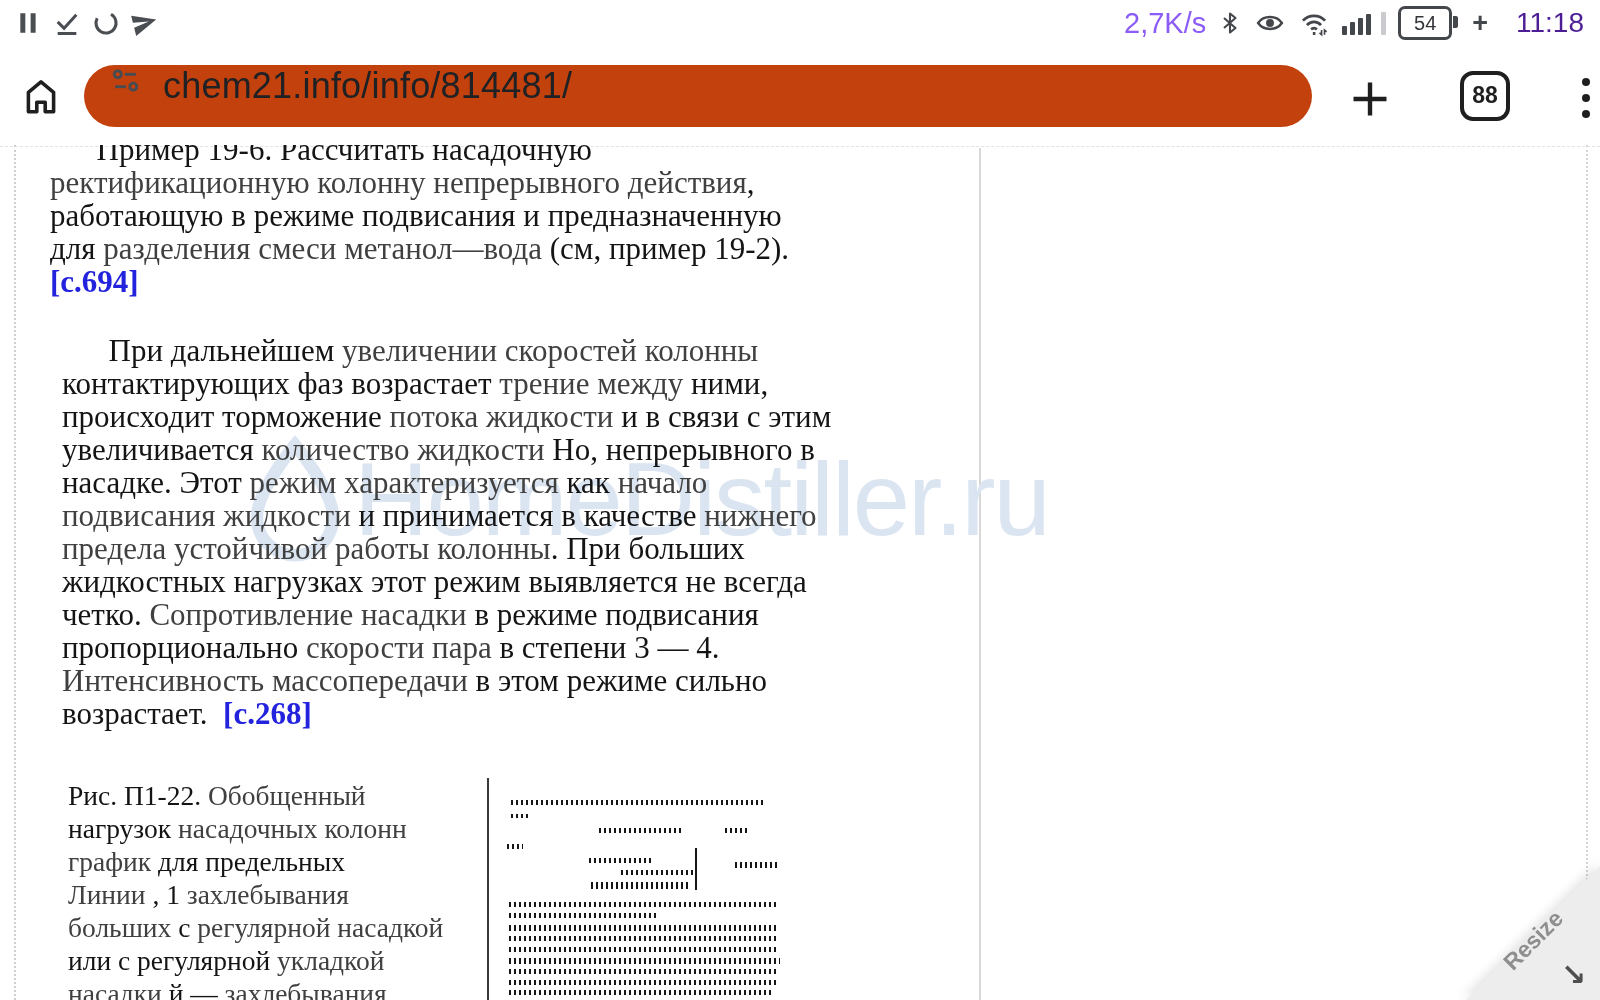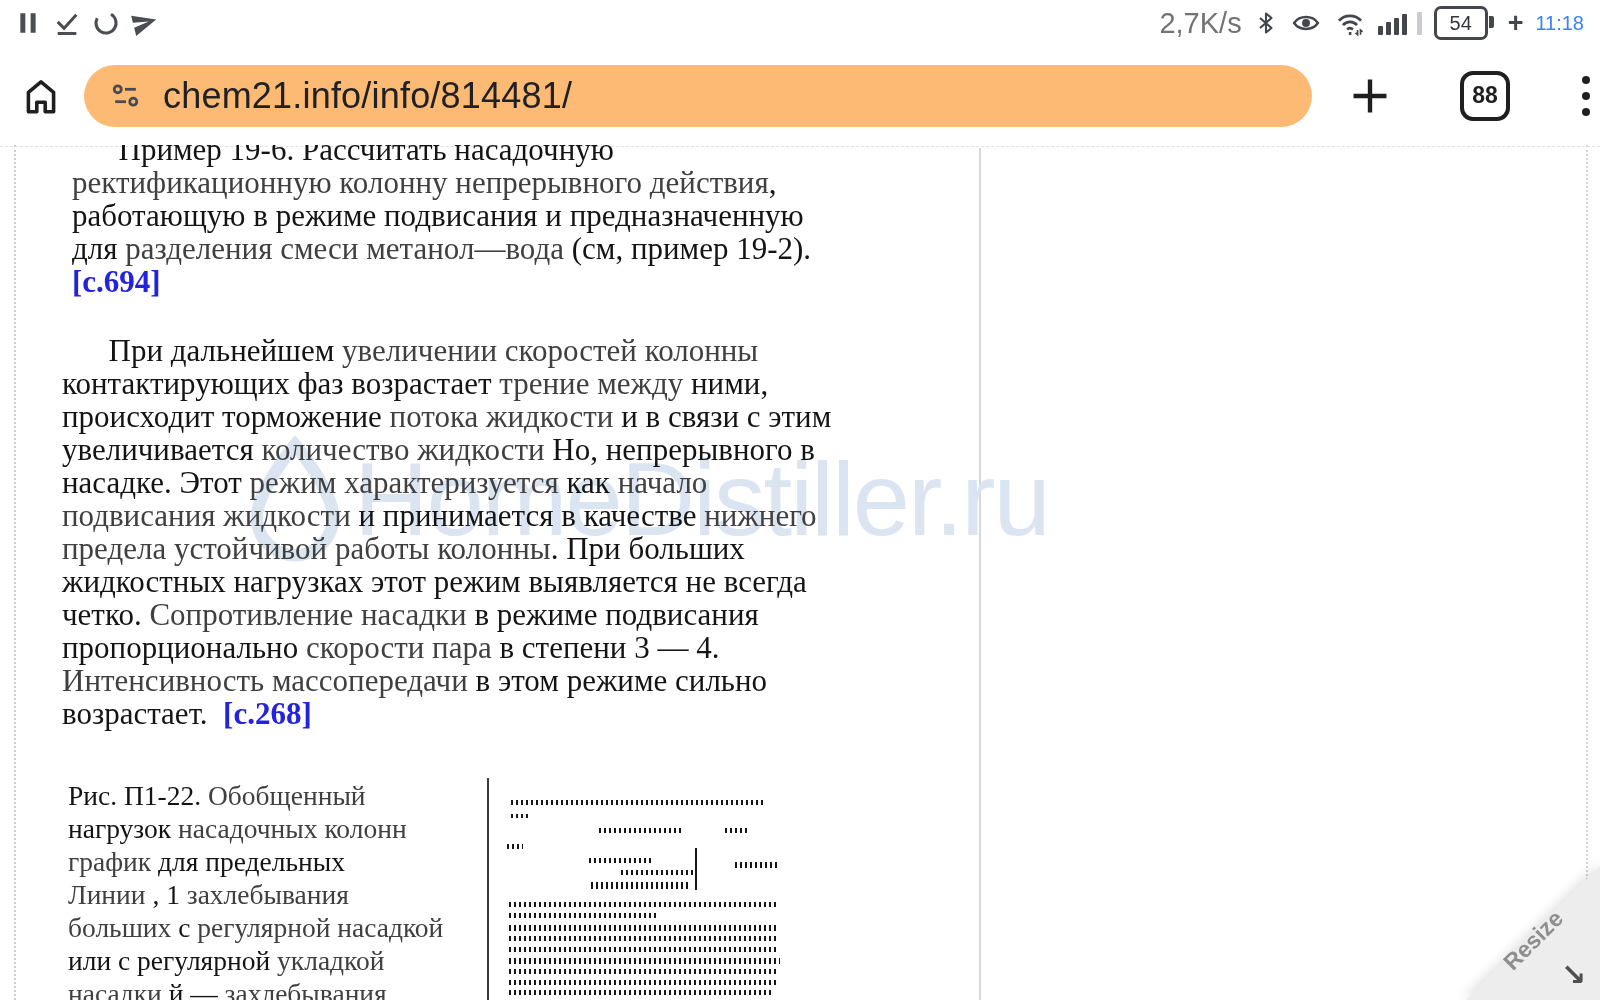--- a/index.html
+++ b/index.html
@@ -13,48 +13,48 @@
   .sb-right{display:flex;gap:12px;align-items:center;color:#43464b;font-size:29px}
   .sb-right svg{display:block}
   .bars{display:flex;align-items:flex-end;gap:3px;height:24px}
   .bars i{display:block;width:5px;background:#43464b;border-radius:1px}
   .bars .b1{height:9px}.bars .b2{height:13px}.bars .b3{height:17px}.bars .b4{height:21px}
   .bars .b5{height:23px;background:#c9cbce;margin-left:7px}
   .bat{position:relative;width:48px;height:28px;border:3px solid #43464b;border-radius:7px;
        display:flex;align-items:center;justify-content:center;font-size:20px;color:#33363a;box-sizing:content-box}
   .bat::after{content:"";position:absolute;right:-9px;top:7px;width:5px;height:12px;background:#43464b;border-radius:0 2px 2px 0}
   .chg{font-size:27px;font-weight:700;margin-left:8px;color:#43464b}
-  .time{font-size:20px;color:#3b82f6;margin-left:0}
-  .spd{color:#737373}
+  .time{font-size:28px;color:#4c1d95;margin-left:16px}
+  .spd{color:#8b5cf6}
 
   
   .toolbar{position:absolute;top:46px;left:0;right:0;height:99px;background:#fff;z-index:12;
            display:flex;align-items:center;box-sizing:border-box;padding:0 20px}
   .homebtn{width:44px;height:44px;display:flex;align-items:center;justify-content:center;margin-right:22px}
-  .urlpill{flex:0 0 auto;width:1228px;height:62px;background:#fdba74;border-radius:31px;
-           display:flex;align-items:center;padding:0 26px;box-sizing:border-box}
+  .urlpill{flex:0 0 auto;width:1228px;height:62px;background:#c2410c;border-radius:31px;
+           display:flex;padding:0 26px;box-sizing:border-box}
   .urltext{font-size:36px;color:#202124;margin-left:22px;letter-spacing:.2px;
            white-space:nowrap;overflow:hidden}
-  .tb-right{display:flex;align-items:center;margin-left:36px;gap:68px}
+  .tb-right{display:flex;align-items:flex-end;margin-left:36px;gap:68px}
   .tabbox{width:42px;height:42px;border:4px solid #1f1f1f;border-radius:13px;
           display:flex;align-items:center;justify-content:center;font-size:23px;font-weight:700;color:#1f1f1f}
 
   
   .hline{position:absolute;top:146px;left:0;right:0;border-top:1px dashed #e2e2e2;z-index:0}
   .dotL{position:absolute;left:14px;top:145px;bottom:0;border-left:2px dotted #cfcfcf;z-index:0}
   .dotR{position:absolute;left:1586px;top:145px;bottom:0;border-left:2px dotted #d6d6d6;z-index:0}
   .vmain{position:absolute;left:979px;top:148px;bottom:0;width:2px;background:#d8d8d8;z-index:0}
 
   .watermark{position:absolute;left:236px;top:434px;z-index:1;display:flex;align-items:center;
              color:#dbe5f1;pointer-events:none}
   .wm-text{font-size:103px;line-height:132px;letter-spacing:-2px;font-weight:400}
 
   .para{position:absolute;z-index:2;font-family:"Liberation Serif",serif;font-size:31px;color:#141414}
   .tline{height:33px;line-height:33px;white-space:pre}
-  #p1{left:72px;top:133px}
+  #p1{left:50px;top:133px}
   #p2{left:62px;top:334px}
   #caption{left:68px;top:779px;font-size:27.5px;width:420px}
   .lnk{color:#404040}
   .ref{color:#2323dd;font-weight:700}
 
   .fig-rule{position:absolute;left:487px;top:778px;bottom:0;width:2px;background:#3a3a3a;z-index:2}
   .scan{position:absolute;left:503px;top:788px;width:292px;height:212px;overflow:hidden;z-index:2;background:#fff}
   .nz{position:absolute;background:repeating-linear-gradient(90deg,#161616 0 2px,rgba(0,0,0,0) 2px 5px);
       filter:blur(.45px)}
   .nz.solid{background:#161616;filter:none}

